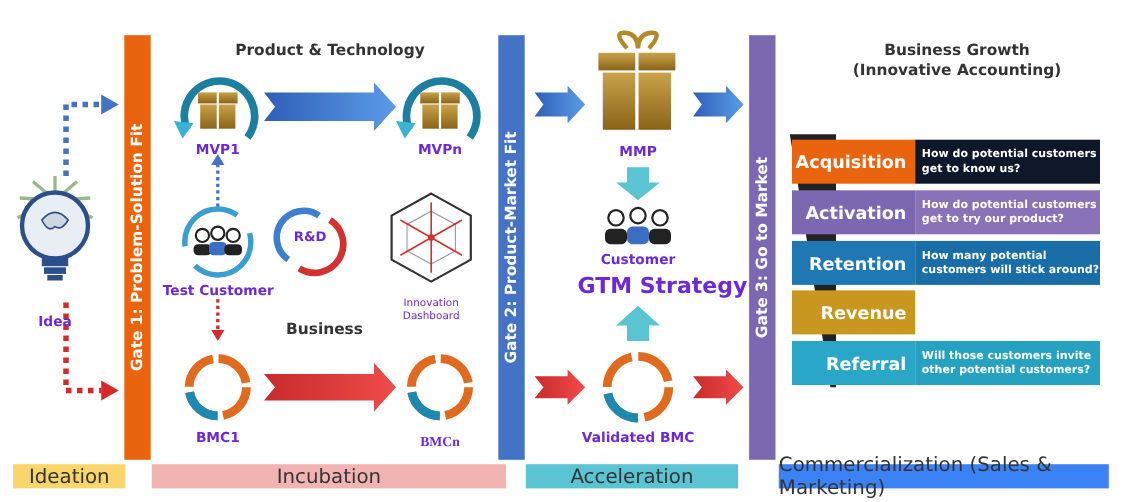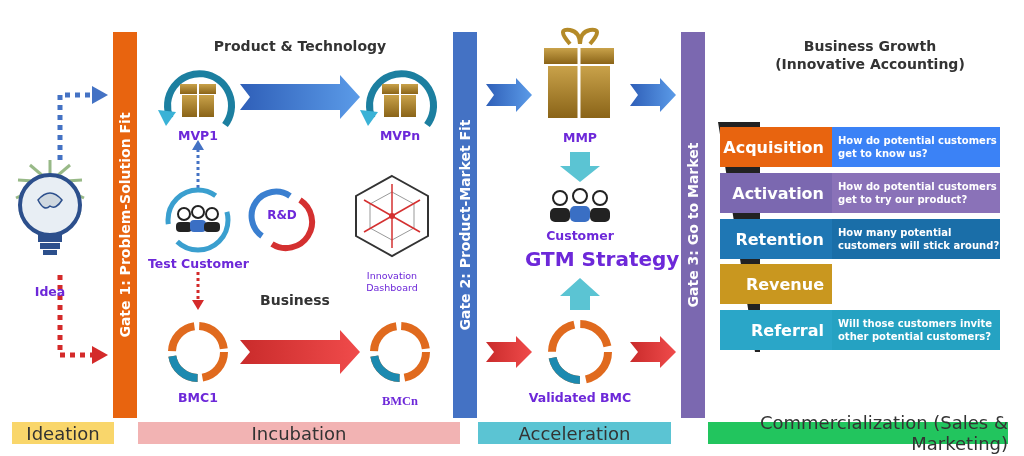--- a/index.html
+++ b/index.html
@@ -171,34 +171,34 @@
 <div class="label" style="left:362px;top:282px;width:60px;font-size:9.5px;font-weight:normal;">Dashboard</div>
 <div class="label" style="left:173px;top:390px;width:50px;">BMC1</div>
 <div class="label" style="left:375px;top:394px;width:50px;font-family:Liberation Serif, serif;">BMCn</div>
 <div class="label" style="left:555px;top:130px;width:50px;">MMP</div>
 <div class="label" style="left:540px;top:228px;width:80px;">Customer</div>
 <div class="label" style="left:525px;top:247px;width:110px;font-size:20px;">GTM Strategy</div>
 <div class="label" style="left:525px;top:390px;width:110px;">Validated BMC</div>
 
 <div class="funnel-row" style="top:127px;">
   <div class="funnel-key" style="width:112px;background:#e8640f;">Acquisition</div>
-  <div class="funnel-q" style="background:#3b82f6;">How do potential customers get to know us?</div>
+  <div class="funnel-q" style="background:#0f172a;">How do potential customers get to know us?</div>
 </div>
 <div class="funnel-row" style="top:173px;">
   <div class="funnel-key" style="width:112px;background:#7b68b0;">Activation</div>
   <div class="funnel-q" style="background:#8a72b8;">How do potential customers get to try our product?</div>
 </div>
 <div class="funnel-row" style="top:219px;">
   <div class="funnel-key" style="width:112px;background:#1f77b4;">Retention</div>
   <div class="funnel-q" style="background:#1a6ea8;">How many potential customers will stick around?</div>
 </div>
 <div class="funnel-row" style="top:264px;">
   <div class="funnel-key" style="width:112px;background:#c9971f;">Revenue</div>
 </div>
 <div class="funnel-row" style="top:310px;">
   <div class="funnel-key" style="width:112px;background:#2aa6c8;">Referral</div>
   <div class="funnel-q" style="background:#25a2c2;">Will those customers invite other potential customers?</div>
 </div>
 
 <div class="phase" style="left:12px;width:102px;background:#f9d66b;">Ideation</div>
 <div class="phase" style="left:138px;width:322px;background:#f2b3b3;">Incubation</div>
 <div class="phase" style="left:478px;width:193px;background:#5bc4d3;">Acceleration</div>
-<div class="phase" style="left:708px;width:300px;background:#22c55e;text-align:right;">Commercialization (Sales &amp; Marketing)</div>
+<div class="phase" style="left:708px;width:300px;background:#3b82f6;">Commercialization (Sales &amp; Marketing)</div>
 
 </body></html>

